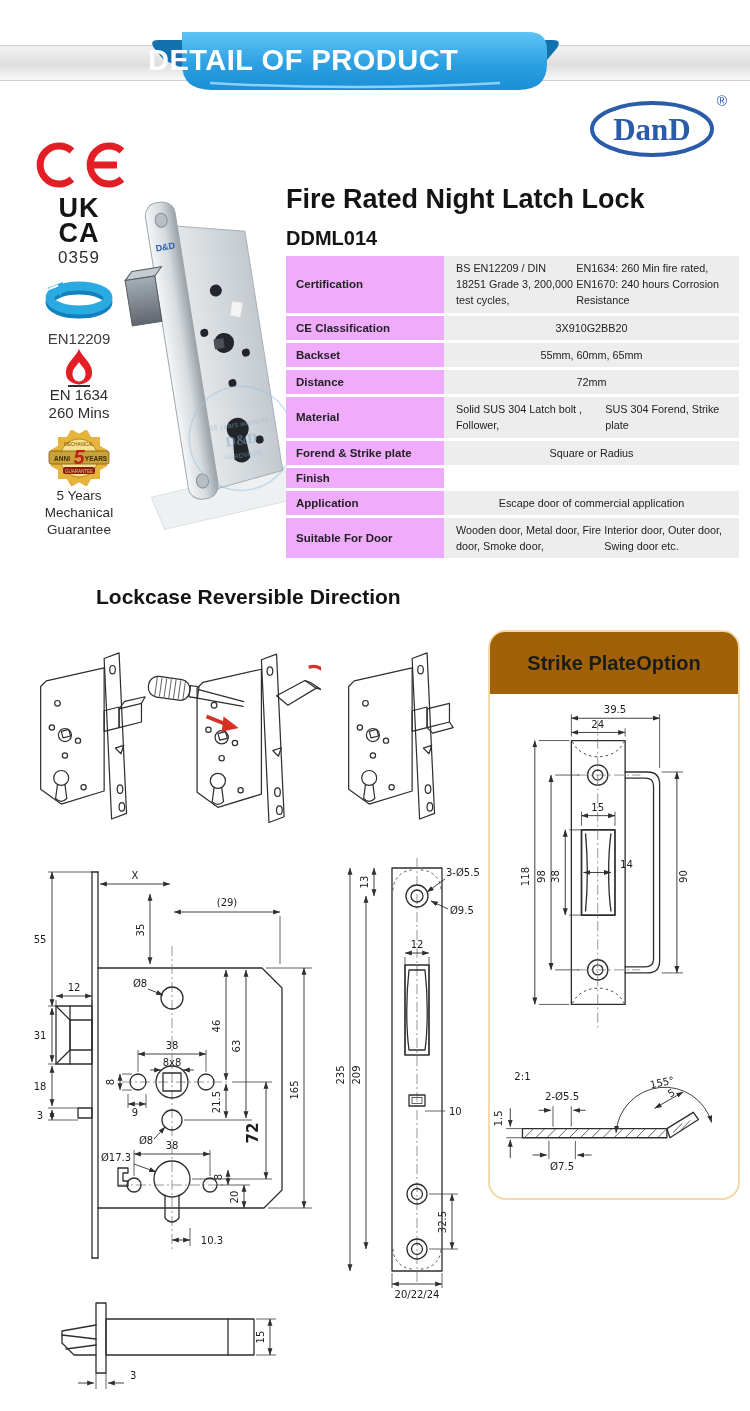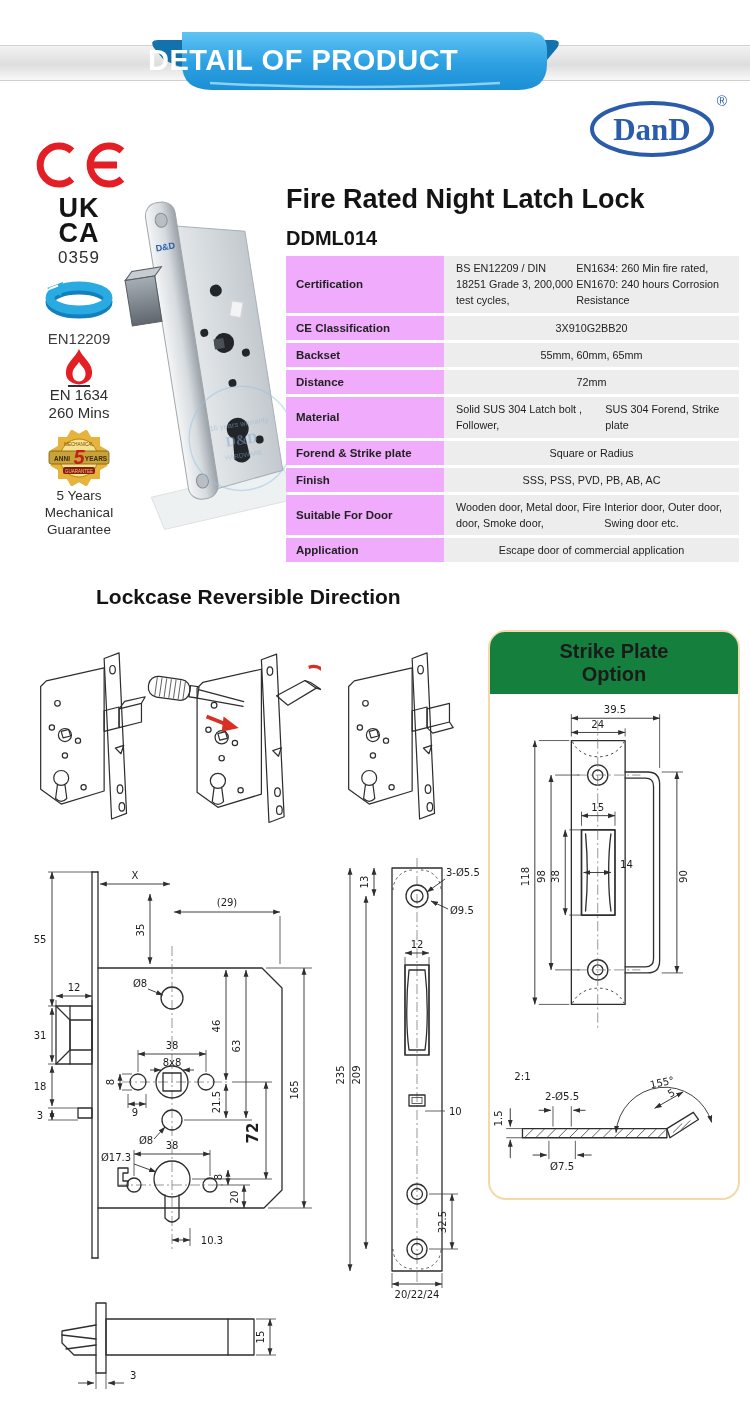--- a/index.html
+++ b/index.html
@@ -26,22 +26,22 @@
   .spec{position:absolute;left:286px;top:256px;width:453px;}
   .spec-row{display:flex;margin-bottom:3px;}
   .spec-label{width:138px;background:#f0abfc;padding:4px 10px;font-weight:bold;
               font-size:11.5px;color:#222;display:flex;align-items:center;}
   .spec-value{flex:1;background:#ededed;padding:4px 12px;font-size:10.8px;color:#222;
               display:flex;flex-direction:row;justify-content:center;line-height:1.5;}
   
   .sec-title{position:absolute;left:96px;top:585px;font-size:21px;font-weight:bold;color:#141414;}
   .panel{position:absolute;left:488px;top:630px;width:252px;height:570px;background:#fff;
          border:2px solid #f3d9a9;border-radius:18px;box-sizing:border-box;}
-  .panel-head{height:62px;background:#15803d;border-radius:15px 15px 0 0;
-              display:flex;flex-direction:column;align-items:center;justify-content:center;}
+  .panel-head{height:62px;background:#a16207;border-radius:15px 15px 0 0;
+              display:flex;flex-direction:row;align-items:center;justify-content:center;}
   .panel-head div{font-size:20px;font-weight:bold;color:#1b1b1b;line-height:1.15;}
   
   .ln{stroke:#2e2e2e;stroke-width:1.3;fill:none;stroke-linejoin:round;stroke-linecap:round;}
   .ln2{stroke:#2e2e2e;stroke-width:1.7;fill:none;stroke-linejoin:round;}
   .thin{stroke:#3c3c3c;stroke-width:0.8;fill:none;}
   .dl{stroke:#2e2e2e;stroke-width:0.9;fill:none;}
   .cl{stroke:#6b6b6b;stroke-width:0.7;fill:none;stroke-dasharray:10 3 2 3;}
   .dot{stroke:#3a3a3a;stroke-width:0.9;fill:none;stroke-dasharray:2.5 3;}
   .dim{font-family:"DejaVu Sans",sans-serif;font-size:10px;fill:#1d1d1d;}
   .dimB{font-family:"DejaVu Sans",sans-serif;font-size:15px;font-weight:bold;fill:#1d1d1d;}
@@ -215,36 +215,33 @@
       </div>
     </div>
     <div class="spec-row">
       <div class="spec-label">Forend &amp; Strike plate</div>
       <div class="spec-value">
           <span>Square or Radius</span>
         </div>
     </div>
     <div class="spec-row">
       <div class="spec-label">Finish</div>
-      <div class="spec-value">
-          <span>SSS, PSS, PVD, PB, AB, AC</span>
+    </div>
+    <div class="spec-row">
+      <div class="spec-label">Application</div>
+      <div class="spec-value">
+          <span>Escape door of commercial application</span>
         </div>
     </div>
     <div class="spec-row">
       <div class="spec-label">Suitable For Door</div>
       <div class="spec-value">
         <span>Wooden door, Metal door, Fire door, Smoke door,</span>
           <span>Interior door, Outer door, Swing door etc.</span>
       </div>
-    </div>
-    <div class="spec-row">
-      <div class="spec-label">Application</div>
-      <div class="spec-value">
-          <span>Escape door of commercial application</span>
-        </div>
     </div>
   </div>
 
   <div class="sec-title">Lockcase Reversible Direction</div>
 
   <svg class="abs" style="left:22px;top:628px;" width="140" height="215" viewBox="0 0 150 225">
     <path class="ln" d="M88,30 L104,24 L112,196 L96,202 Z"></path>
     <ellipse class="ln" cx="97" cy="42" rx="3" ry="4.5"></ellipse>
     <ellipse class="ln" cx="105" cy="170" rx="3" ry="4.5"></ellipse>
     <ellipse class="ln" cx="107" cy="189" rx="3" ry="4.5"></ellipse>

